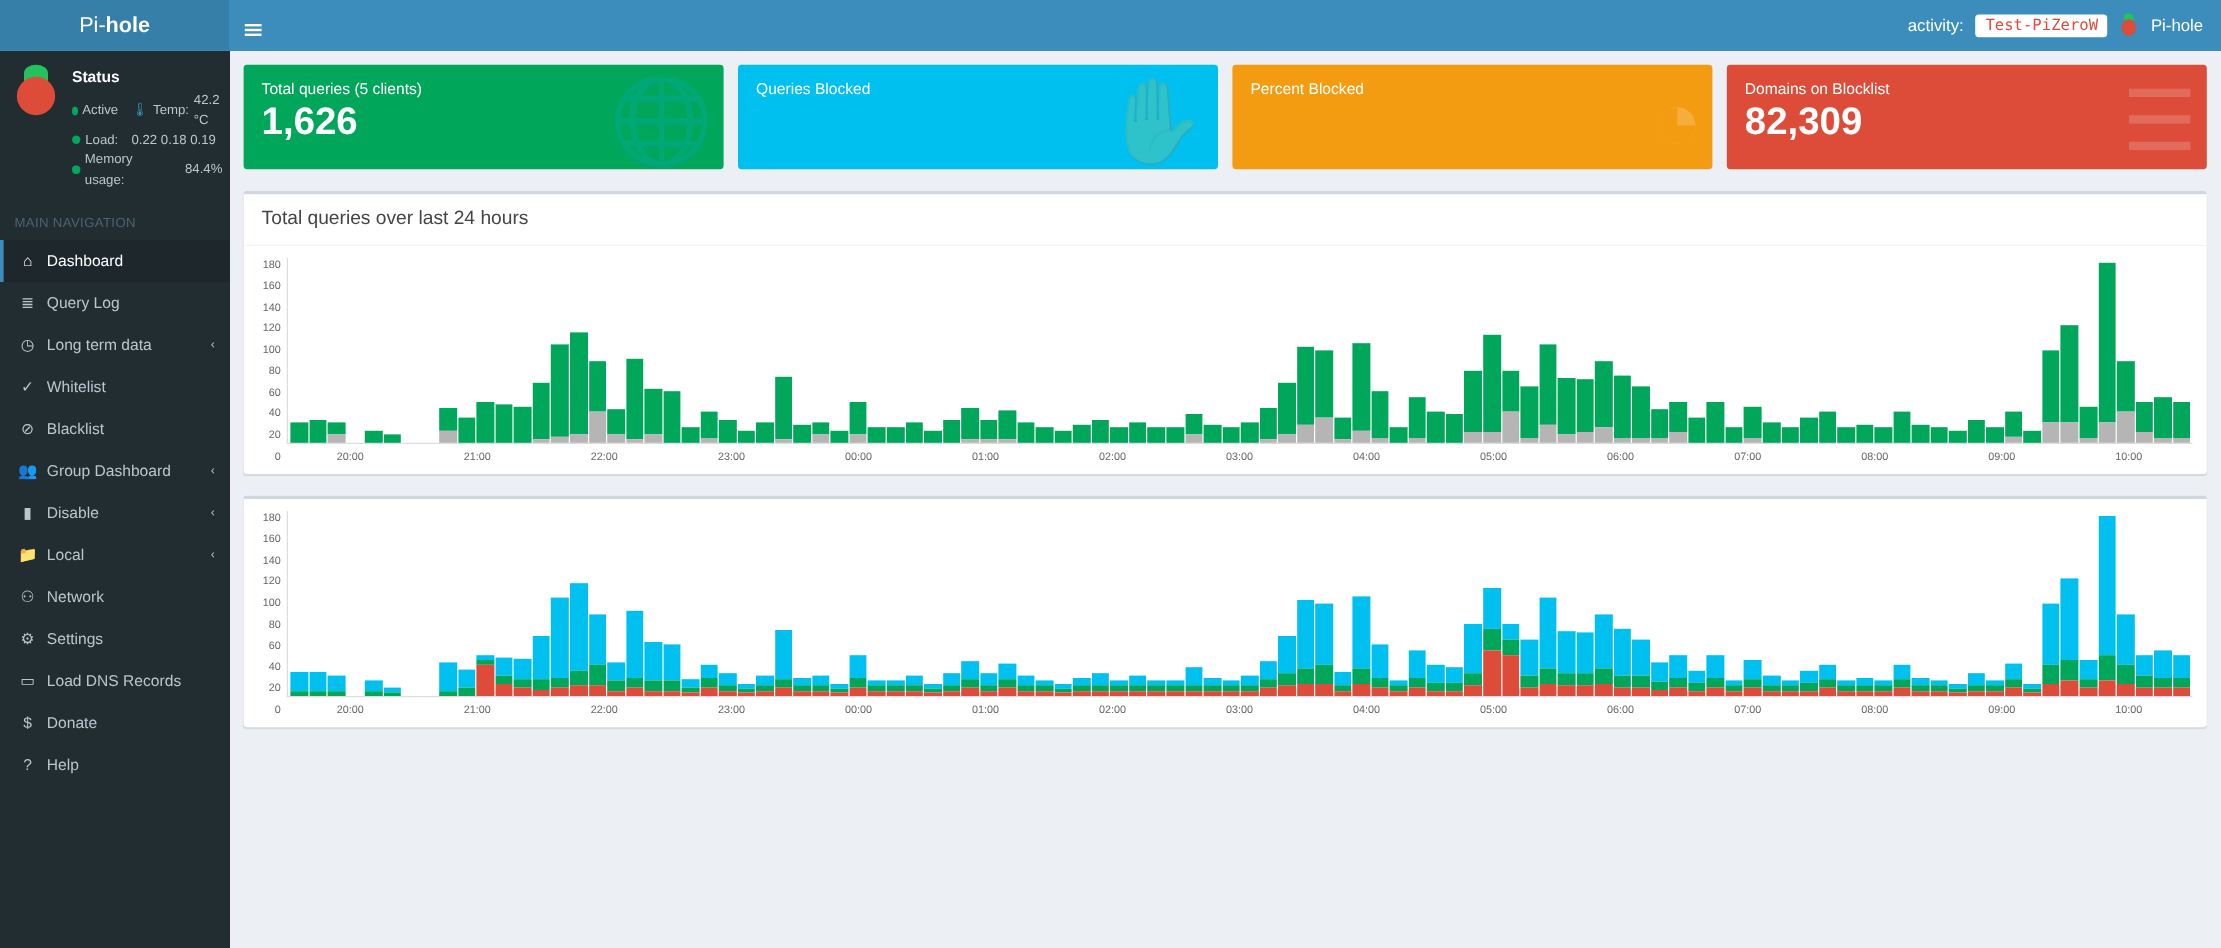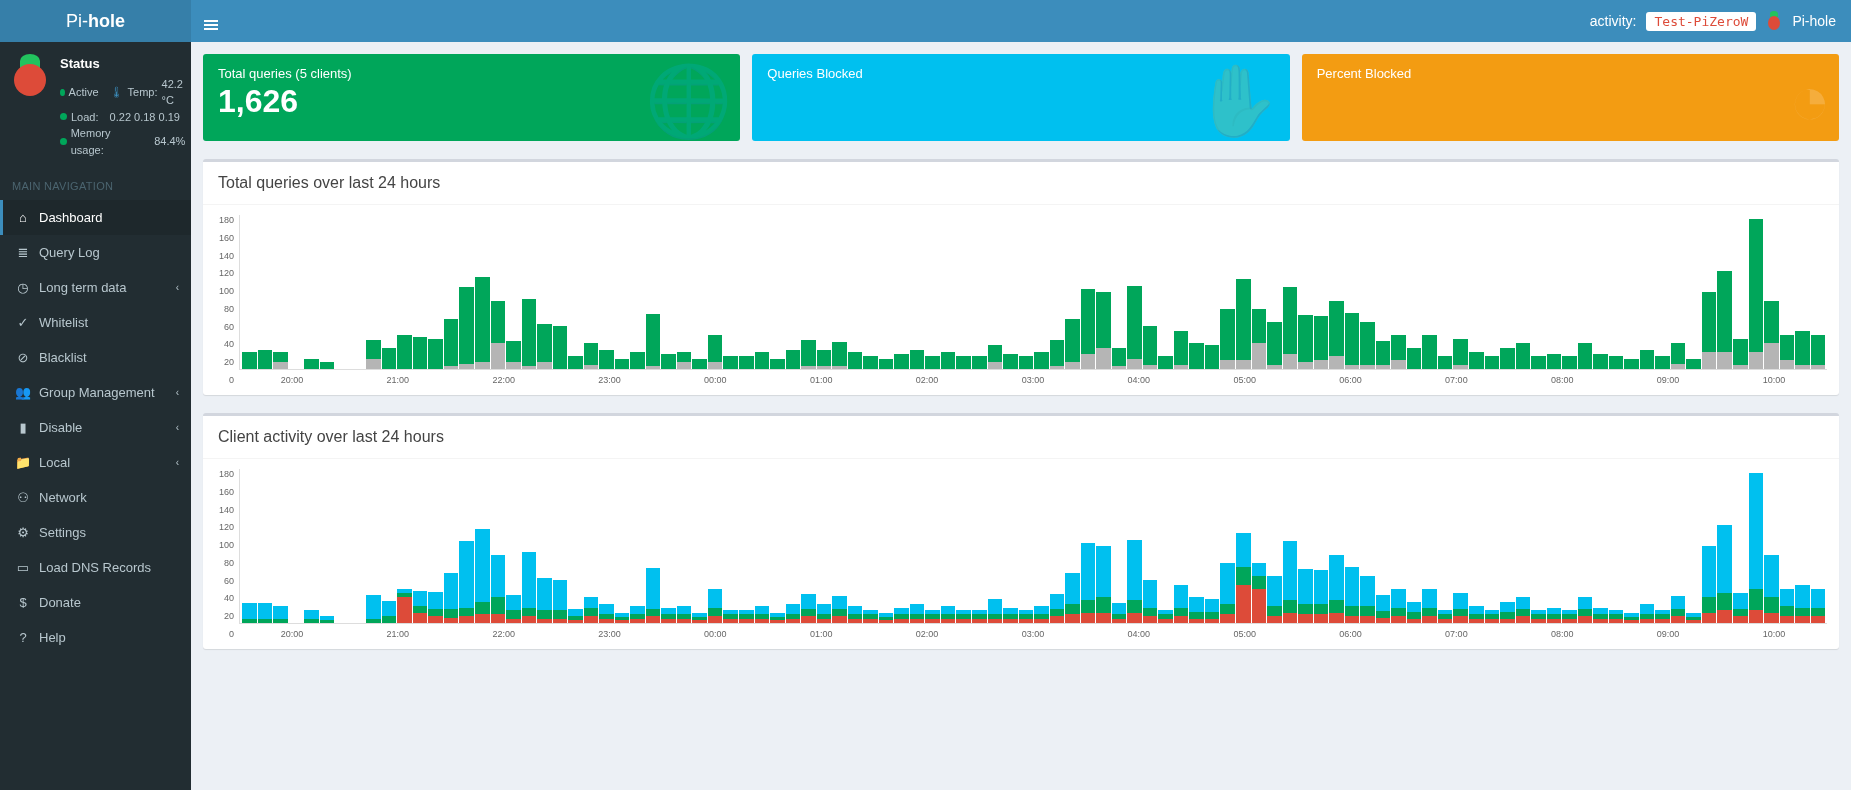--- a/index.html
+++ b/index.html
@@ -99,21 +99,21 @@
       <div class="nav-item">
         <span class="ico">✓</span>
         <span>Whitelist</span>
       </div>
       <div class="nav-item">
         <span class="ico">⊘</span>
         <span>Blacklist</span>
       </div>
       <div class="nav-item">
         <span class="ico">👥</span>
-        <span>Group Management</span>
+        <span>Group Dashboard</span>
         <span class="chev">‹</span>
       </div>
       <div class="nav-item">
         <span class="ico">▮</span>
         <span>Disable</span>
         <span class="chev">‹</span>
       </div>
       <div class="nav-item">
         <span class="ico">📁</span>
         <span>Local</span>
@@ -149,20 +149,25 @@
       <div class="stat-value">1,626</div>
       <div class="stat-bg-icon">🌐</div>
     </div>
     <div class="stat-box blue">
       <div class="stat-label">Queries Blocked</div>
       <div class="stat-bg-icon">✋</div>
     </div>
     <div class="stat-box orange">
       <div class="stat-label">Percent Blocked</div>
       <div class="stat-bg-icon">◔</div>
+    </div>
+    <div class="stat-box red">
+      <div class="stat-label">Domains on Blocklist</div>
+      <div class="stat-value">82,309</div>
+      <div class="stat-bg-icon">☰</div>
     </div>
   </div>
 
   <div class="panel">
     <div class="panel-title">Total queries over last 24 hours</div>
     <div class="chart">
       <div class="chart-body">
         <div class="y-axis" id="y1">
             <div>180</div>
             <div>160</div>
@@ -602,21 +607,20 @@
               <span>08:00</span>
               <span>09:00</span>
               <span>10:00</span>
             </div>
         </div>
       </div>
     </div>
   </div>
 
   <div class="panel">
-    <div class="panel-title">Client activity over last 24 hours</div>
     <div class="chart">
       <div class="chart-body">
         <div class="y-axis" id="y2">
             <div>180</div>
             <div>160</div>
             <div>140</div>
             <div>120</div>
             <div>100</div>
             <div>80</div>
             <div>60</div>

